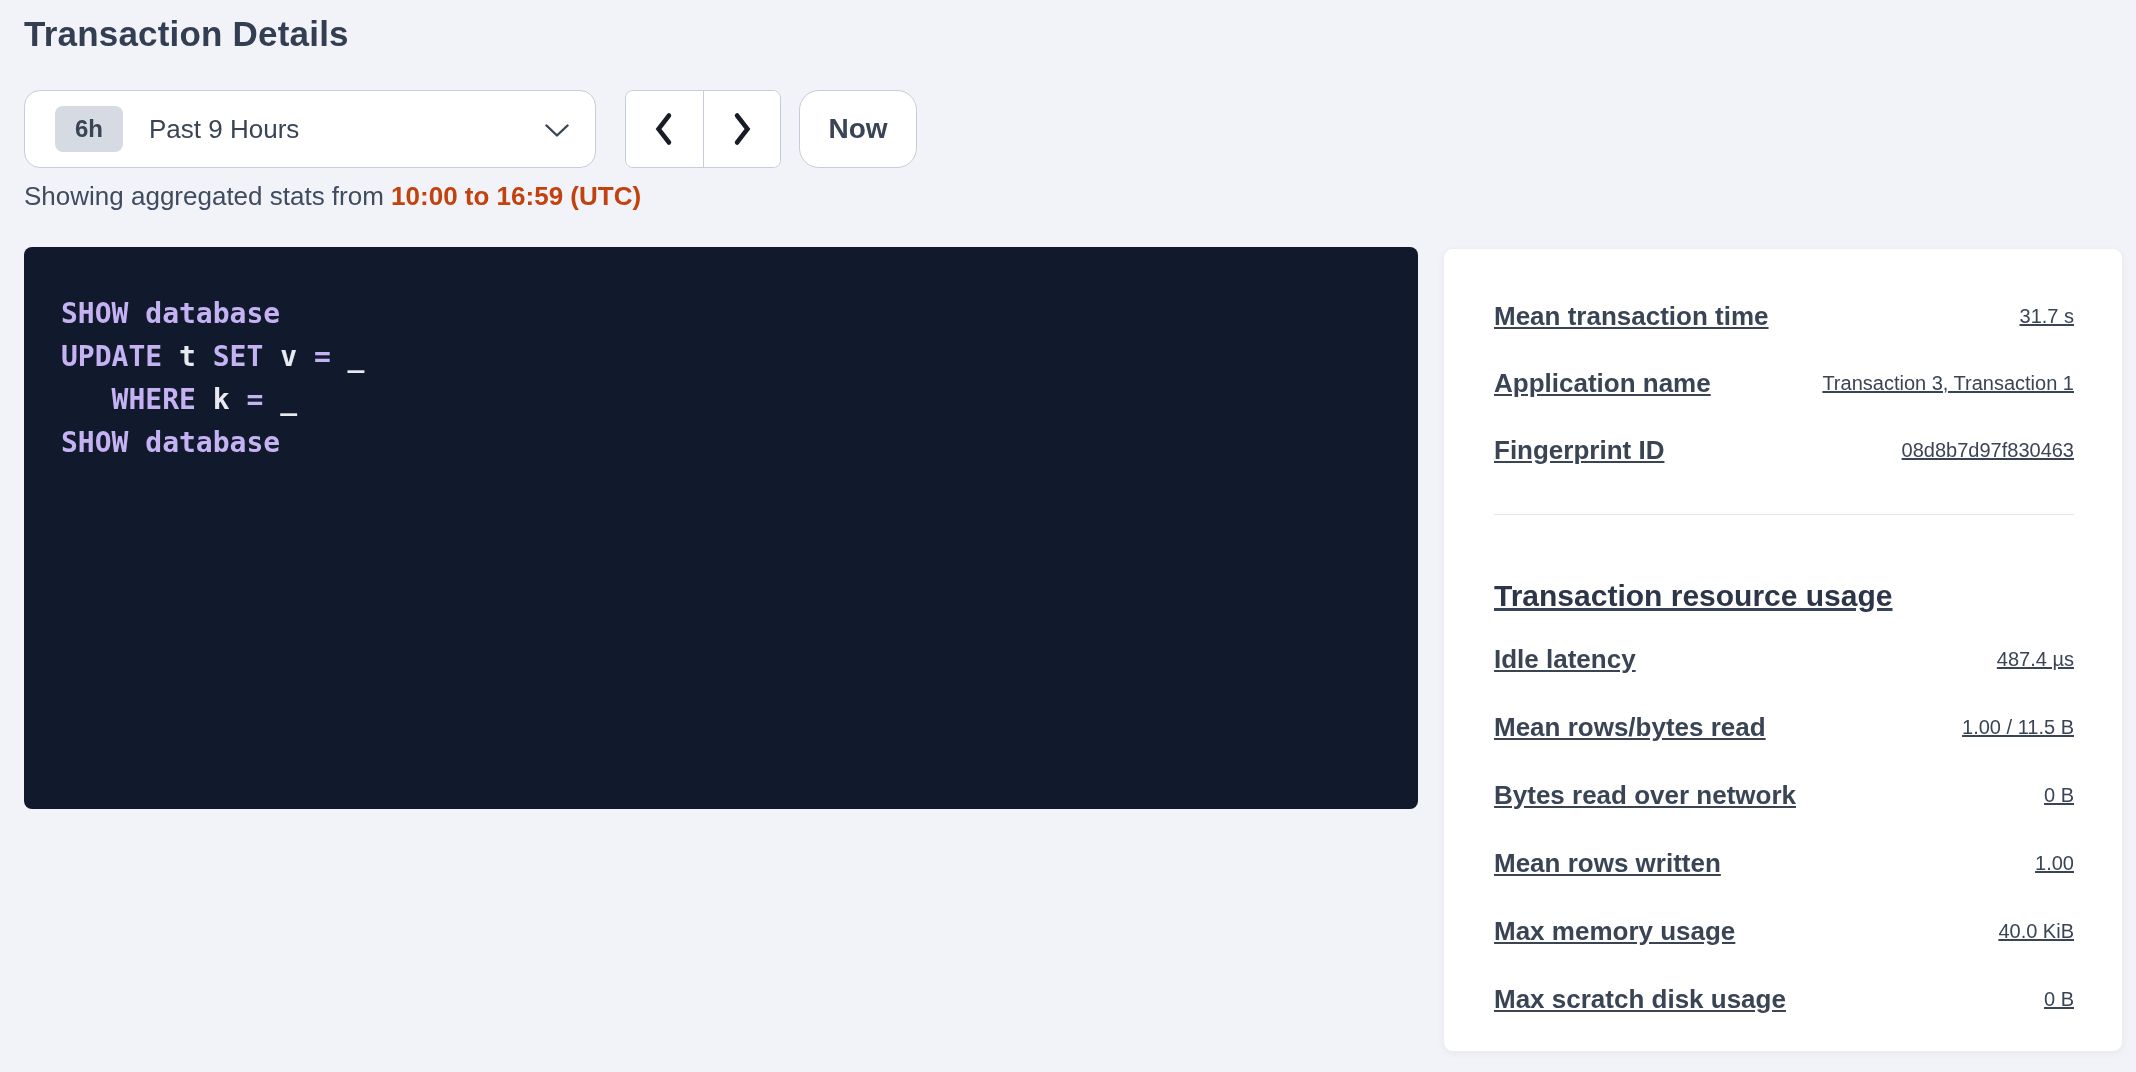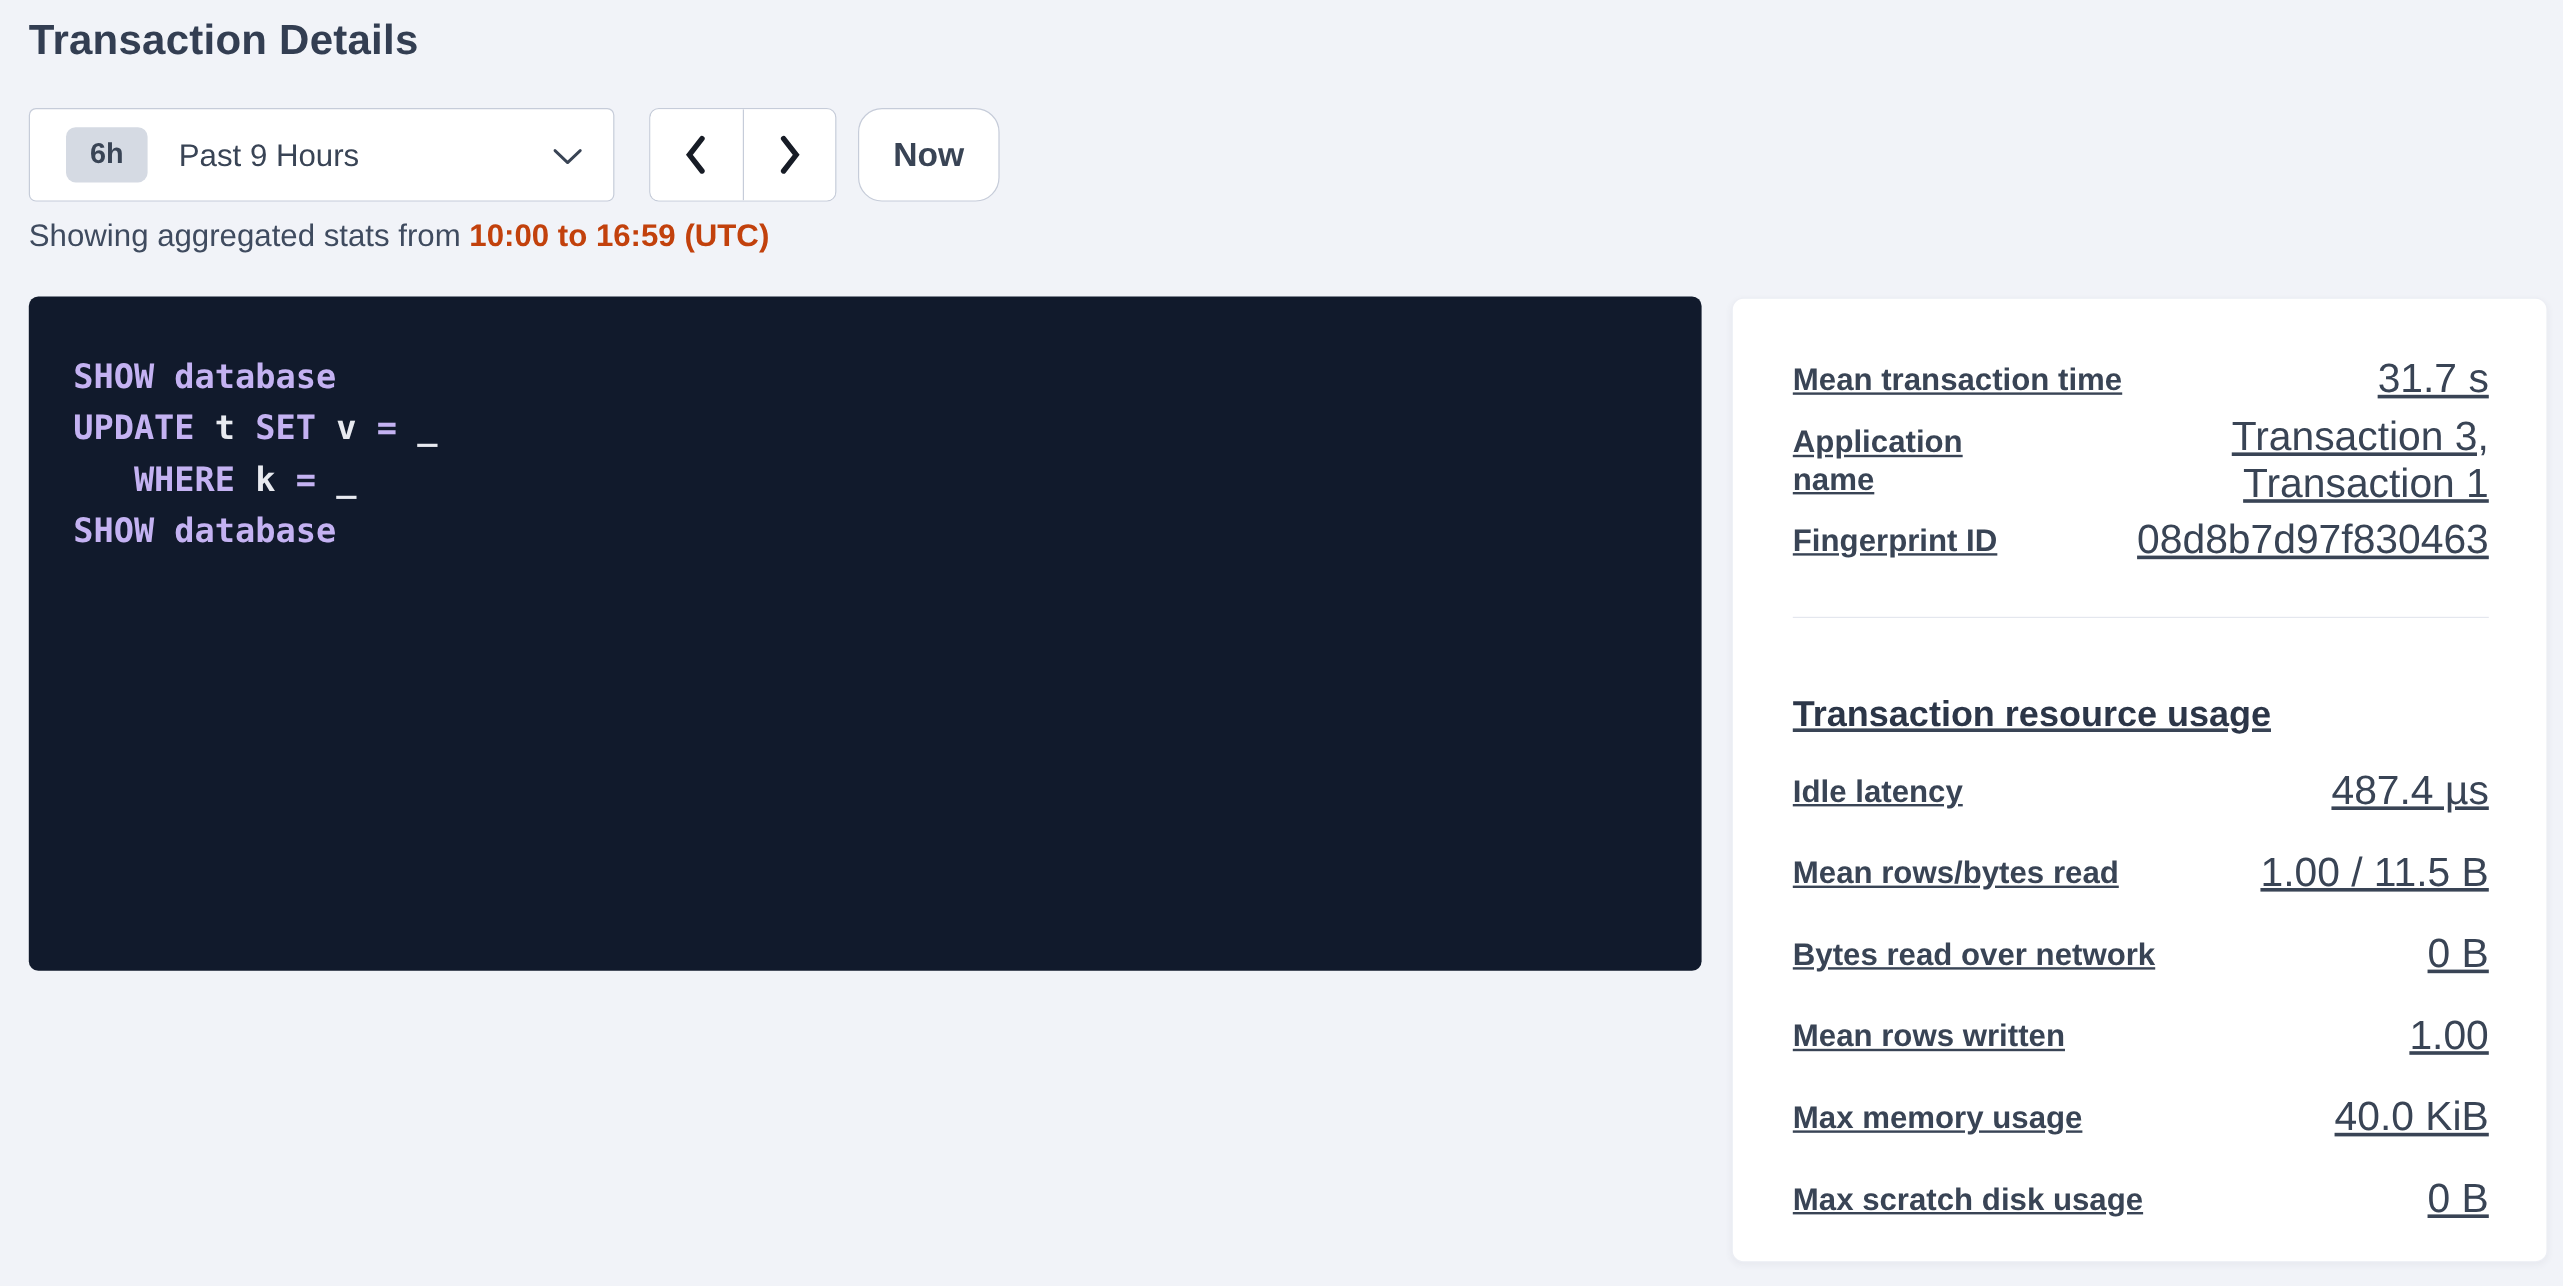--- a/index.html
+++ b/index.html
@@ -16,22 +16,22 @@
     font-size: 35px; font-weight: 700; color: #333e52;
     letter-spacing: 0.2px;
   }
 
   
   .controls {
     position: absolute; left: 24px; top: 90px; height: 78px;
     display: flex; align-items: stretch;
   }
   .dropdown {
-    width: 488px; height: 78px; background: #ffffff;
-    border: 1px solid #c6ccd9; border-radius: 6px;
+    width: 572px; height: 78px; background: #ffffff;
+    border: 1px solid #c6ccd9; border-radius: 16px;
     display: flex; align-items: center; padding-left: 30px;
     position: relative; cursor: pointer; margin-right: 29px;
   }
   .range-badge {
     width: 68px; height: 46px; background: #d5dae3; border-radius: 8px;
     display: inline-flex; align-items: center; justify-content: center;
     font-size: 24px; font-weight: 700; color: #394455; margin-right: 26px;
   }
   .range-label { font-size: 26px; font-weight: 500; color: #394455; }
   .dd-chevron { position: absolute; right: 26px; top: 33px; }
@@ -80,21 +80,21 @@
     box-shadow: 0 2px 6px rgba(60, 70, 90, 0.06);
     padding: 34px 48px 0 50px;
     text-decoration: underline;
   }
   .stat-row {
     display: flex; justify-content: space-between; align-items: center;
     height: 67px;
   }
   .resource-rows .stat-row { height: 68px; }
   .stat-label { font-size: 26px; font-weight: 700; color: #394455; }
-  .stat-value { font-size: 34px; font-weight: 400; color: #394455; text-align: right; }
+  .stat-value { font-size: 20px; font-weight: 400; color: #394455; text-align: right; }
   .card hr {
     border: none; border-top: 1px solid #e4e7ee; margin: 30px 0 0 0;
   }
   .resource-heading {
     margin-top: 64px; font-size: 30px; font-weight: 700; color: #2c3648;
   }
   .resource-rows { margin-top: 12px; }
 </style>
 </head>
 <body>

